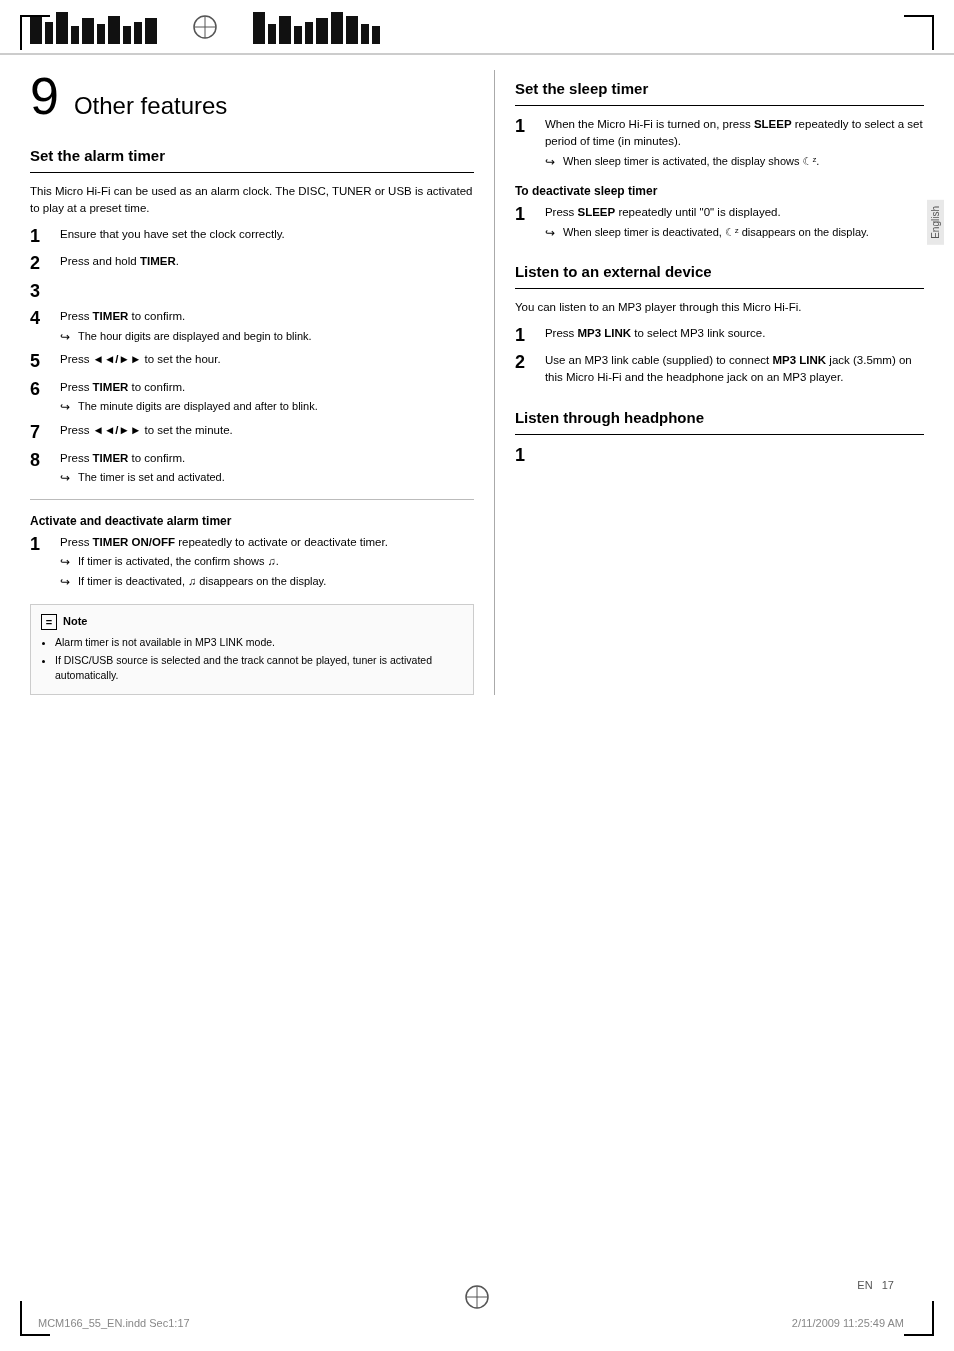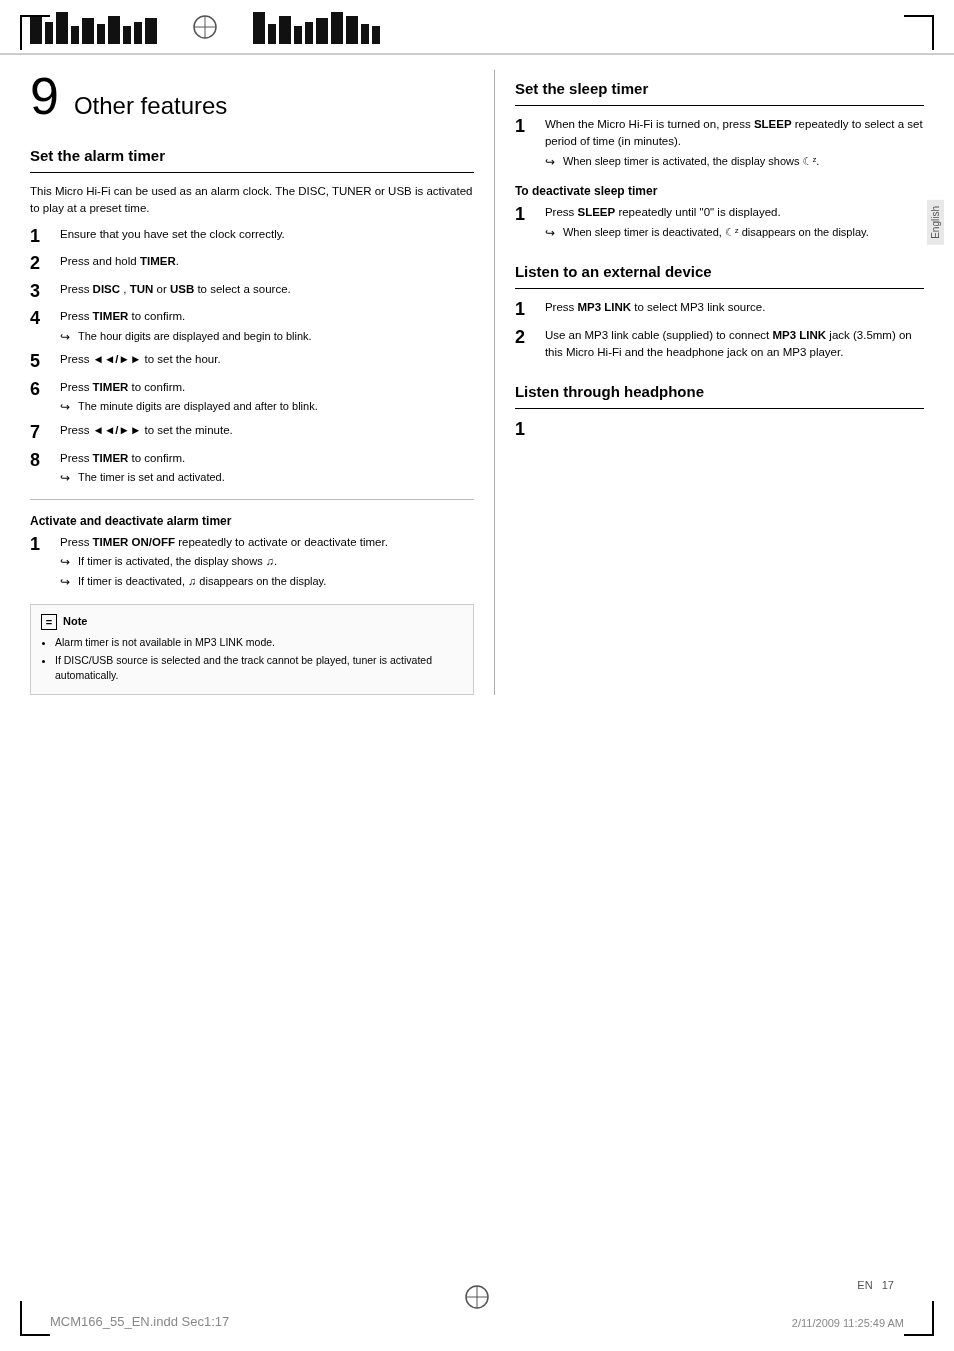--- a/index.html
+++ b/index.html
@@ -167,22 +167,22 @@
       bottom: 60px;
       right: 60px;
       font-size: 11px;
       color: #555;
     }
 
     
     .file-info-left {
       position: absolute;
       bottom: 22px;
-      left: 50px;
-      font-size: 13px;
+      left: 38px;
+      font-size: 11px;
       color: #888;
     }
     .file-info-right {
       position: absolute;
       bottom: 22px;
       right: 50px;
       font-size: 11px;
       color: #888;
     }
 
@@ -362,23 +362,20 @@
           </div>
         </li>
         <li>
           <span class="num">2</span>
           <div class="item-content">
             Press and hold <span class="bold">TIMER</span>.
           </div>
         </li>
         <li>
           <span class="num">3</span>
-          <div class="item-content">
-            Press <span class="bold">DISC</span> , <span class="bold">TUN</span> or <span class="bold">USB</span> to select a source.
-          </div>
         </li>
         <li>
           <span class="num">4</span>
           <div class="item-content">
             Press <span class="bold">TIMER</span> to confirm.
             <div class="sub-bullet">
               <span class="arrow">↪</span>
               <span>The hour digits are displayed and begin to blink.</span>
             </div>
           </div>
@@ -421,21 +418,21 @@
 
       <div class="subsection-heading">Activate and deactivate alarm timer</div>
 
       <ol class="num-list">
         <li>
           <span class="num">1</span>
           <div class="item-content">
             Press <span class="bold">TIMER ON/OFF</span> repeatedly to activate or deactivate timer.
             <div class="sub-bullet">
               <span class="arrow">↪</span>
-              <span>If timer is activated, the display shows ♫.</span>
+              <span>If timer is activated, the confirm shows ♫.</span>
             </div>
             <div class="sub-bullet">
               <span class="arrow">↪</span>
               <span>If timer is deactivated, ♫ disappears on the display.</span>
             </div>
           </div>
         </li>
       </ol>
 
       <div class="note-box">
@@ -477,20 +474,21 @@
             Press <span class="bold">SLEEP</span> repeatedly until "0" is displayed.
             <div class="sub-bullet">
               <span class="arrow">↪</span>
               <span>When sleep timer is deactivated, ☾ᶻ disappears on the display.</span>
             </div>
           </div>
         </li>
       </ol>
 
       <div class="section-heading" style="margin-top:22px;">Listen to an external device</div>
+      <p class="body-text">You can listen to an MP3 player through this Micro Hi-Fi.</p>
 
       <ol class="num-list">
         <li>
           <span class="num">1</span>
           <div class="item-content">
             Press <span class="bold">MP3 LINK</span> to select MP3 link source.
           </div>
         </li>
         <li>
           <span class="num">2</span>

